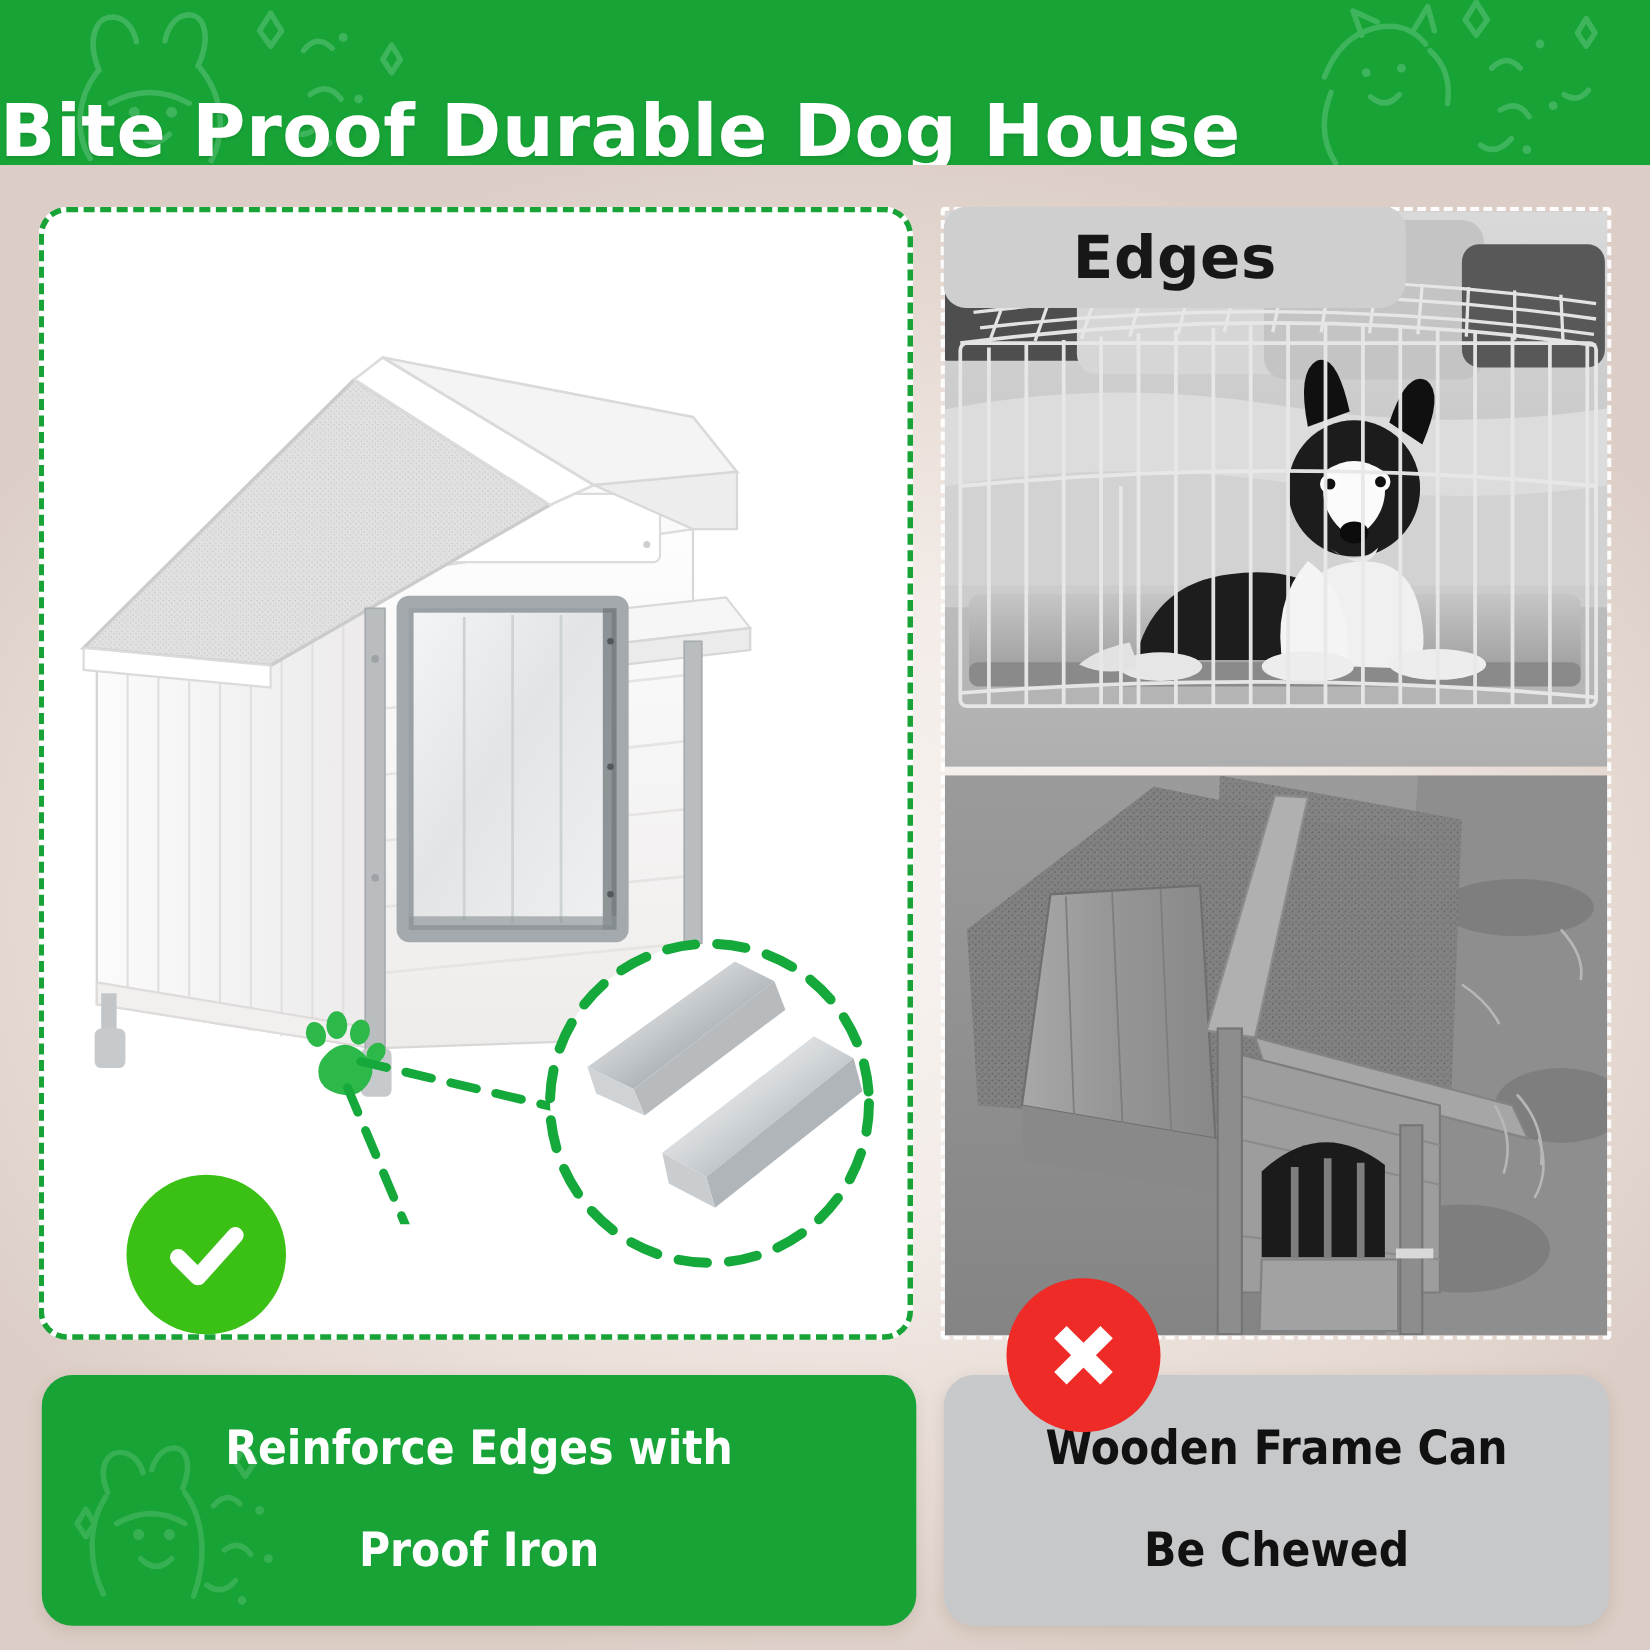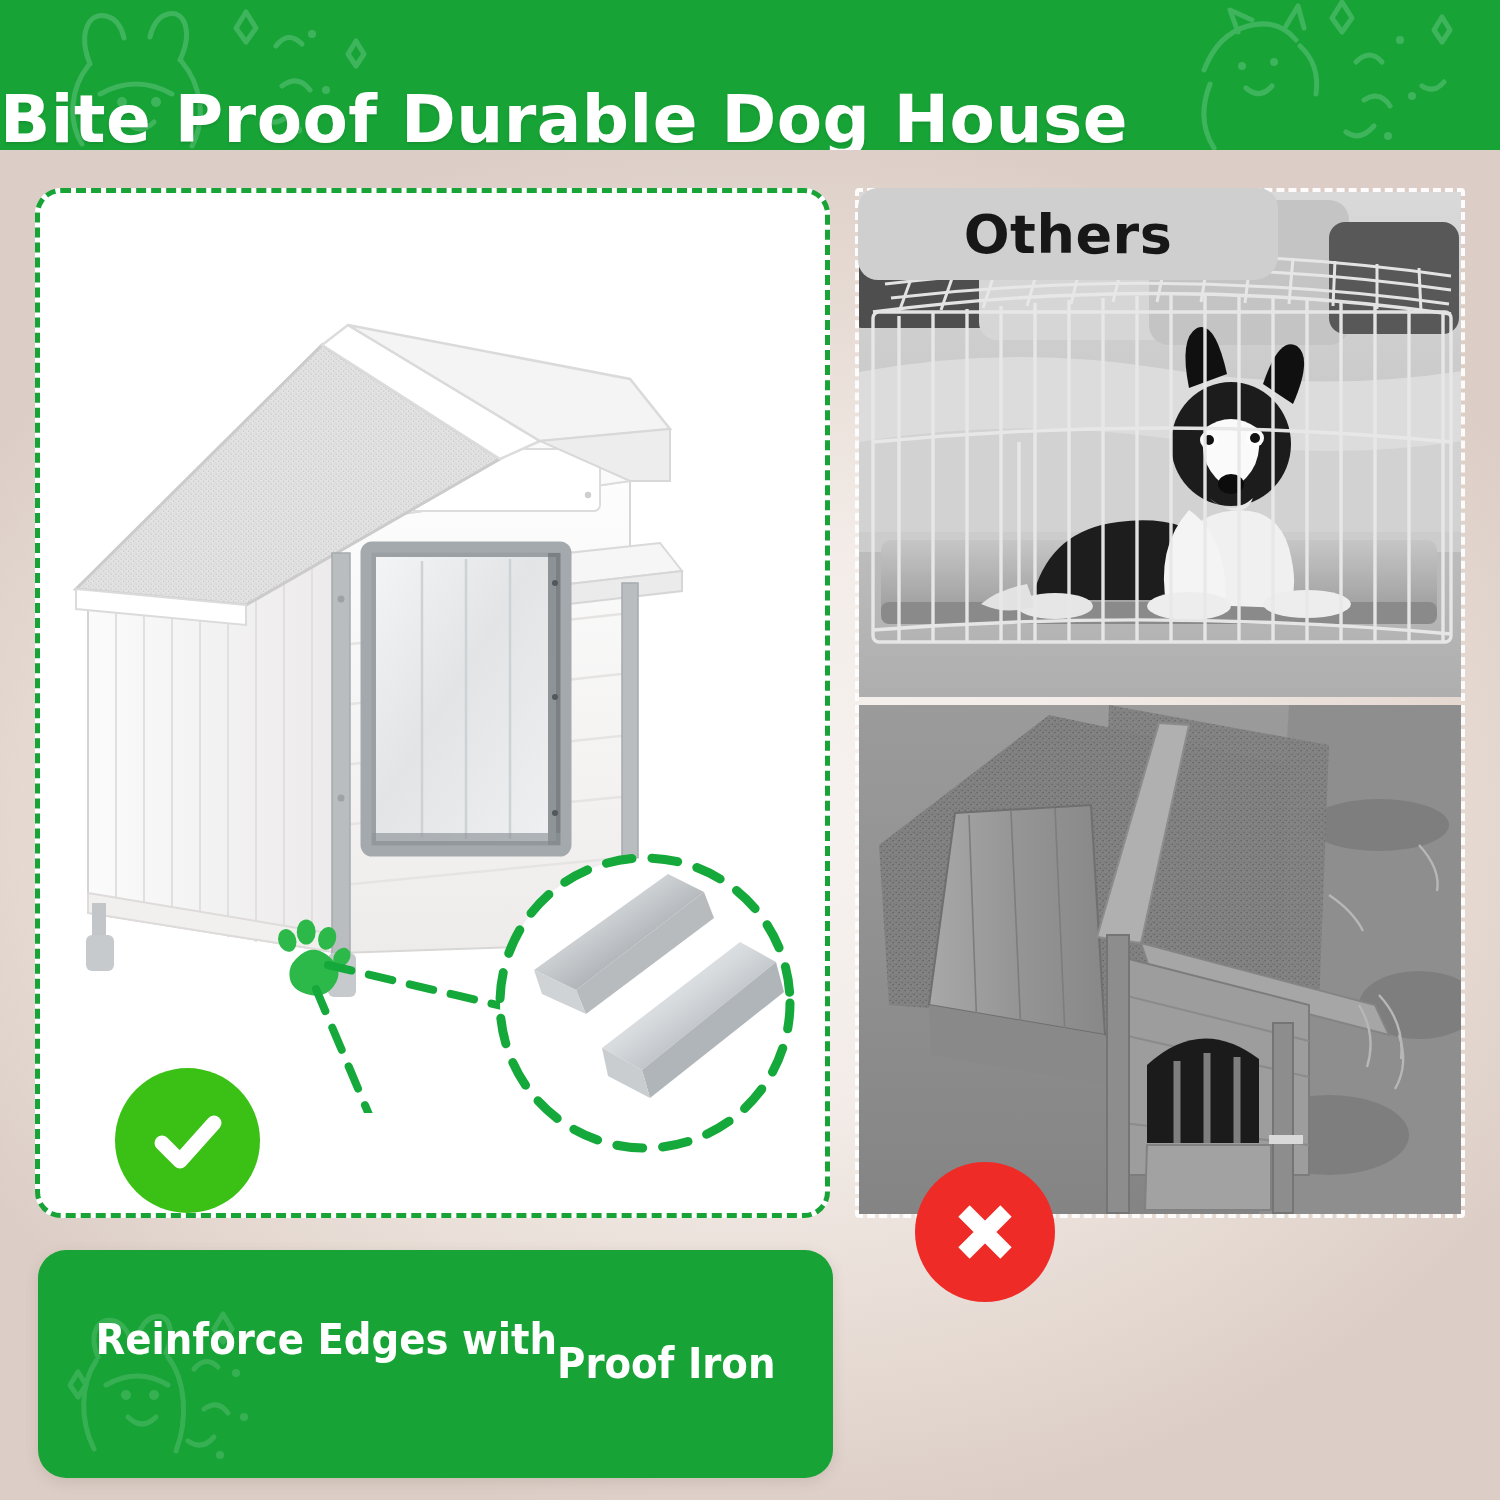--- a/index.html
+++ b/index.html
@@ -84,21 +84,21 @@
   }
   .x-badge{
     position:absolute;left:915px;top:1012px;width:140px;height:140px;
     border-radius:50%;background:#EE2B26;
     display:flex;align-items:center;justify-content:center;z-index:9;
   }
 
   
   .caption{
     position:absolute;border-radius:28px;overflow:hidden;
-    display:flex;flex-direction:row;align-items:center;justify-content:center;
+    display:flex;flex-direction:column;align-items:center;justify-content:center;
     box-shadow:0 4px 14px rgba(90,70,60,.14);
   }
   .caption.left{
     left:38px;top:1100px;width:795px;height:228px;background:#17A336;
   }
   .caption.right{
     left:858px;top:1100px;width:605px;height:228px;background:#c6c8ca;
   }
   .caption .line{
     position:relative;z-index:3;
@@ -502,21 +502,21 @@
             <path d="M520 290 q26 28 22 64"></path>
           <path d="M540 330 q10 30 -4 54"></path>
             <path d="M470 190 q24 16 34 36"></path>
           <path d="M560 140 q22 24 18 46"></path>
         </g>
       </svg>
     </div>
   </div>
 
   <div class="others-tab">
-    <span>Others</span>
+    <span>Edges</span>
   </div>
 
   <div class="x-badge">
     <svg width="86" height="86" viewBox="0 0 86 86">
       <path d="M22 22 L64 64 M64 22 L22 64" fill="none" stroke="#ffffff" stroke-width="16" stroke-linecap="butt"></path>
     </svg>
   </div>
 
   <div class="caption left">
     <div class="cap-doodle">
@@ -538,14 +538,18 @@
           <circle cx="186" cy="118" r="4" fill="#63C47D" stroke="none"></circle>
           <circle cx="162" cy="156" r="4" fill="#63C47D" stroke="none"></circle>
           <path d="M12 86 l8 -13 l8 13 l-8 12 z"></path>
         </g>
       </svg>
     </div>
     <div class="line l1">Reinforce Edges with</div>
     <div class="line l2">Proof Iron</div>
   </div>
 
+  <div class="caption right">
+    <div class="line l1">Wooden Frame Can</div>
+    <div class="line l2">Be Chewed</div>
+  </div>
 
 </div>
 
 </body></html>

